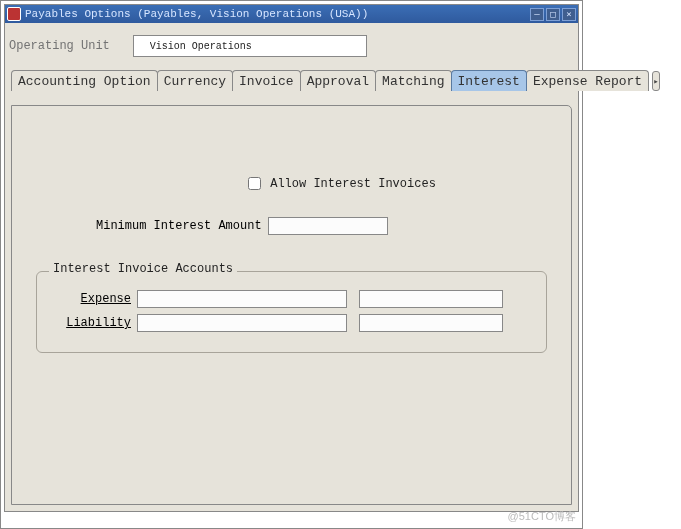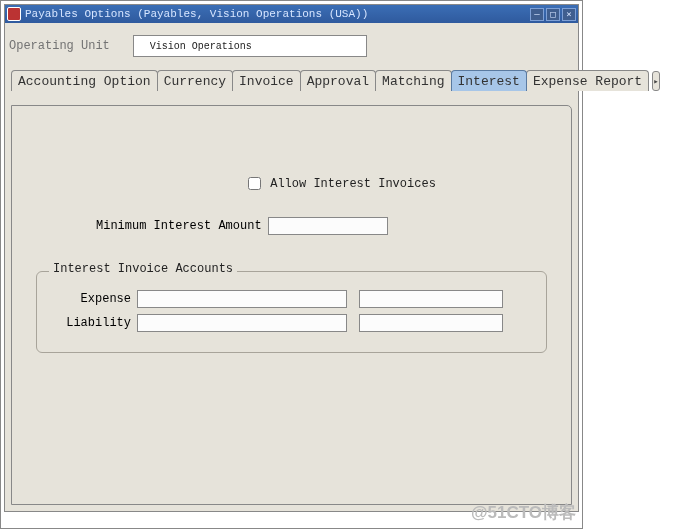--- a/index.html
+++ b/index.html
@@ -19,23 +19,22 @@
     border: 1px solid #888;
     position: relative;
     background: #fff;
   }
   .watermark {
     position: absolute;
     right: 6px;
     bottom: 4px;
     color: #bbb;
     font-family: Arial, sans-serif;
-    font-size: 17px;
+    font-size: 11px;
     pointer-events: none;
-    font-weight: bold;
   }
   .frame {
     position: absolute;
     left: 3px;
     top: 3px;
     right: 3px;
     bottom: 16px;
     border: 1px solid #888;
     background: #e6e3da;
     box-sizing: border-box;
@@ -186,20 +185,21 @@
     font-size: 12px;
     box-sizing: border-box;
   }
   .w1 { width: 120px; }
   .groupbox {
     margin: 36px 10px 0 10px;
     border: 1px solid #a8a49a;
     border-radius: 6px;
     padding: 18px 14px 14px 14px;
     position: relative;
+    text-decoration: underline;
   }
   .groupbox .legend {
     position: absolute;
     top: -10px;
     left: 12px;
     background: #e6e3da;
     padding: 0 4px;
     color: #222;
   }
   .grow {

